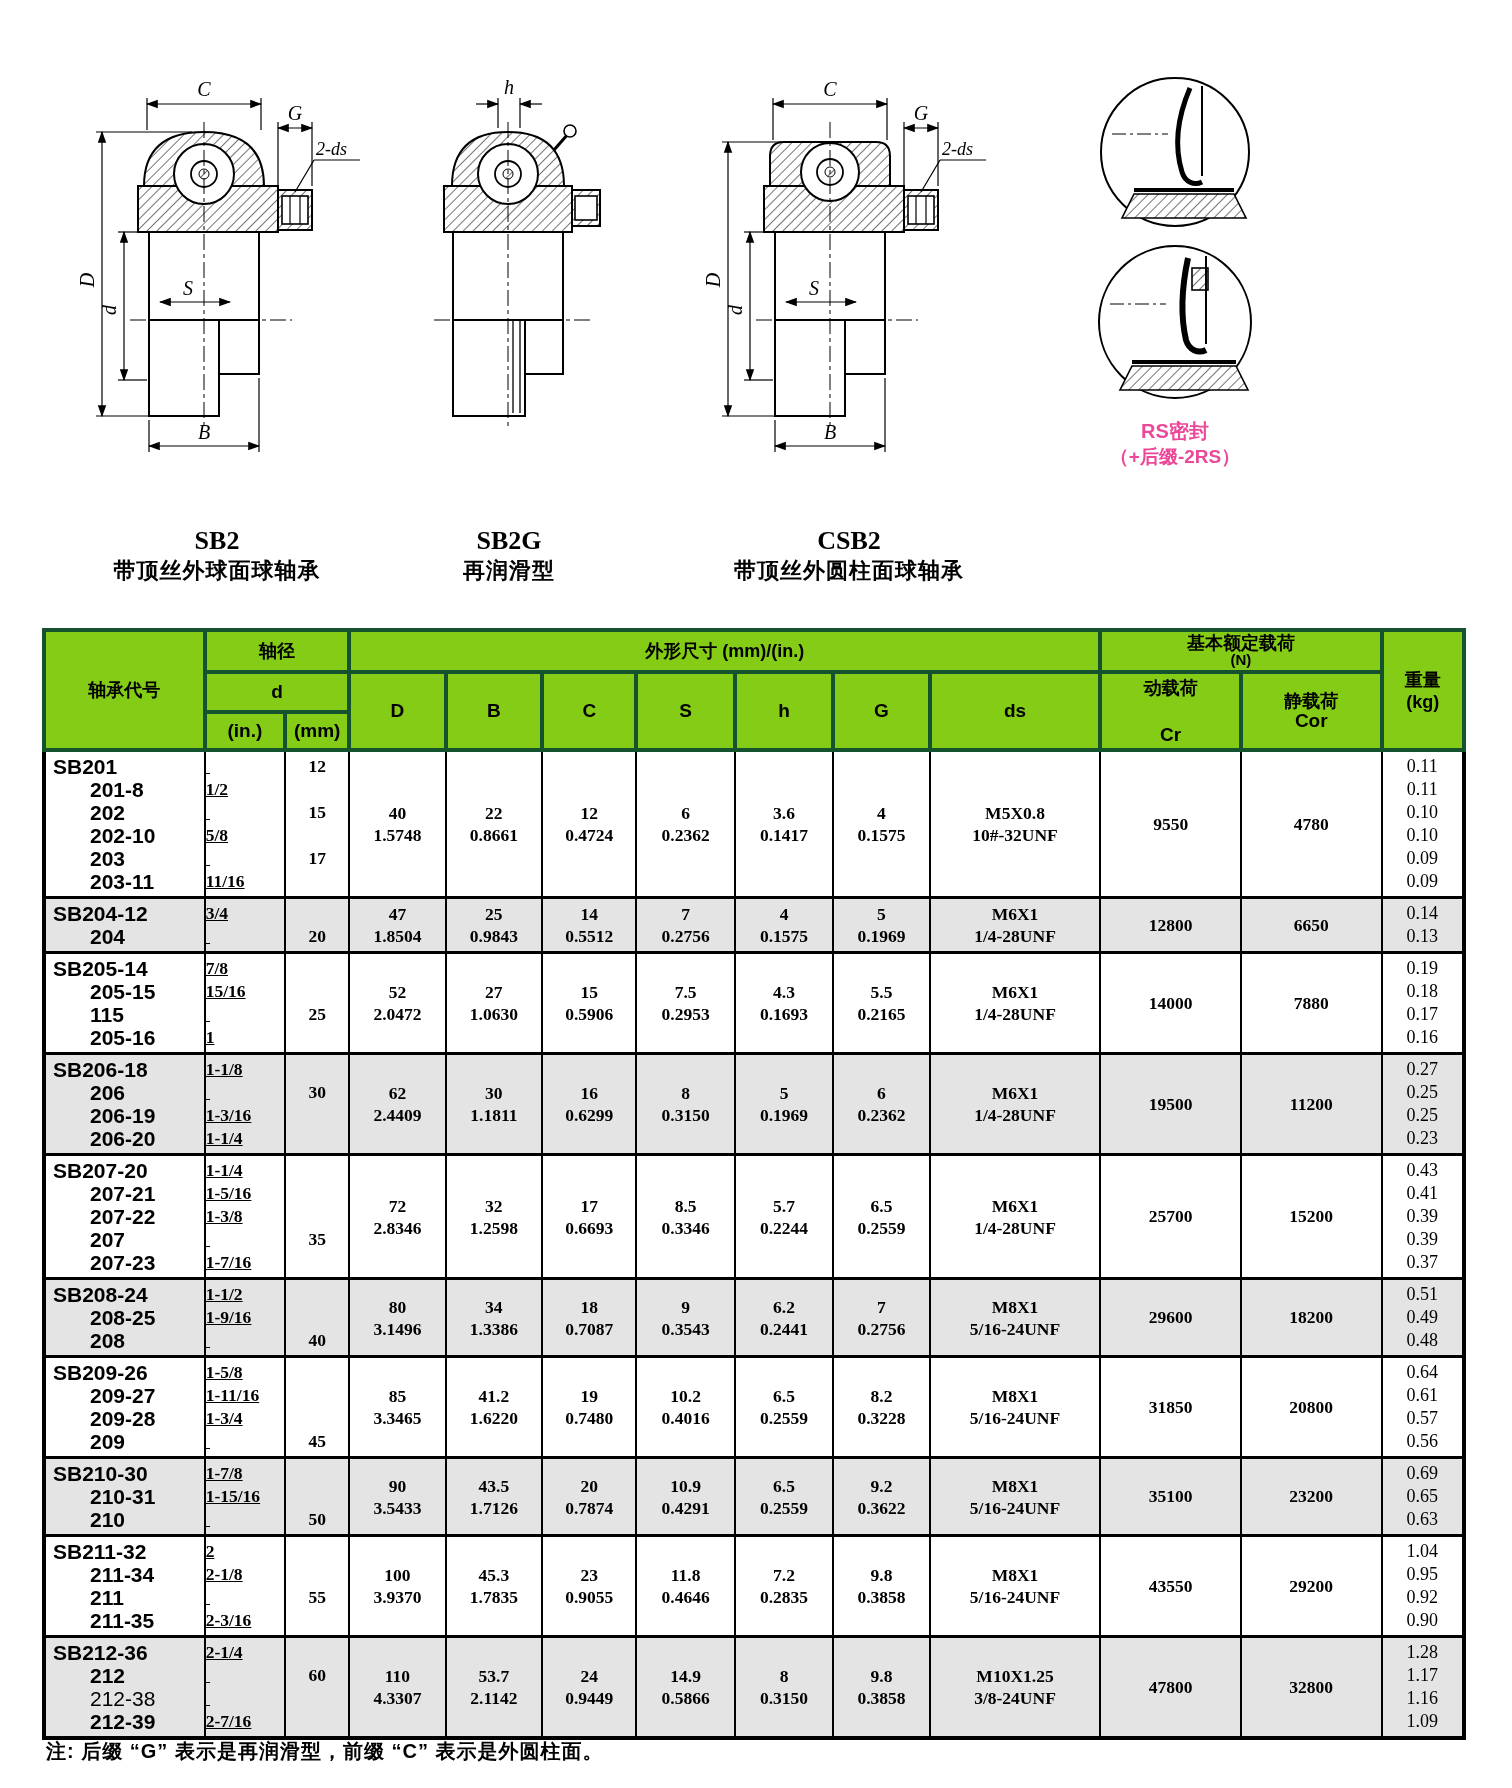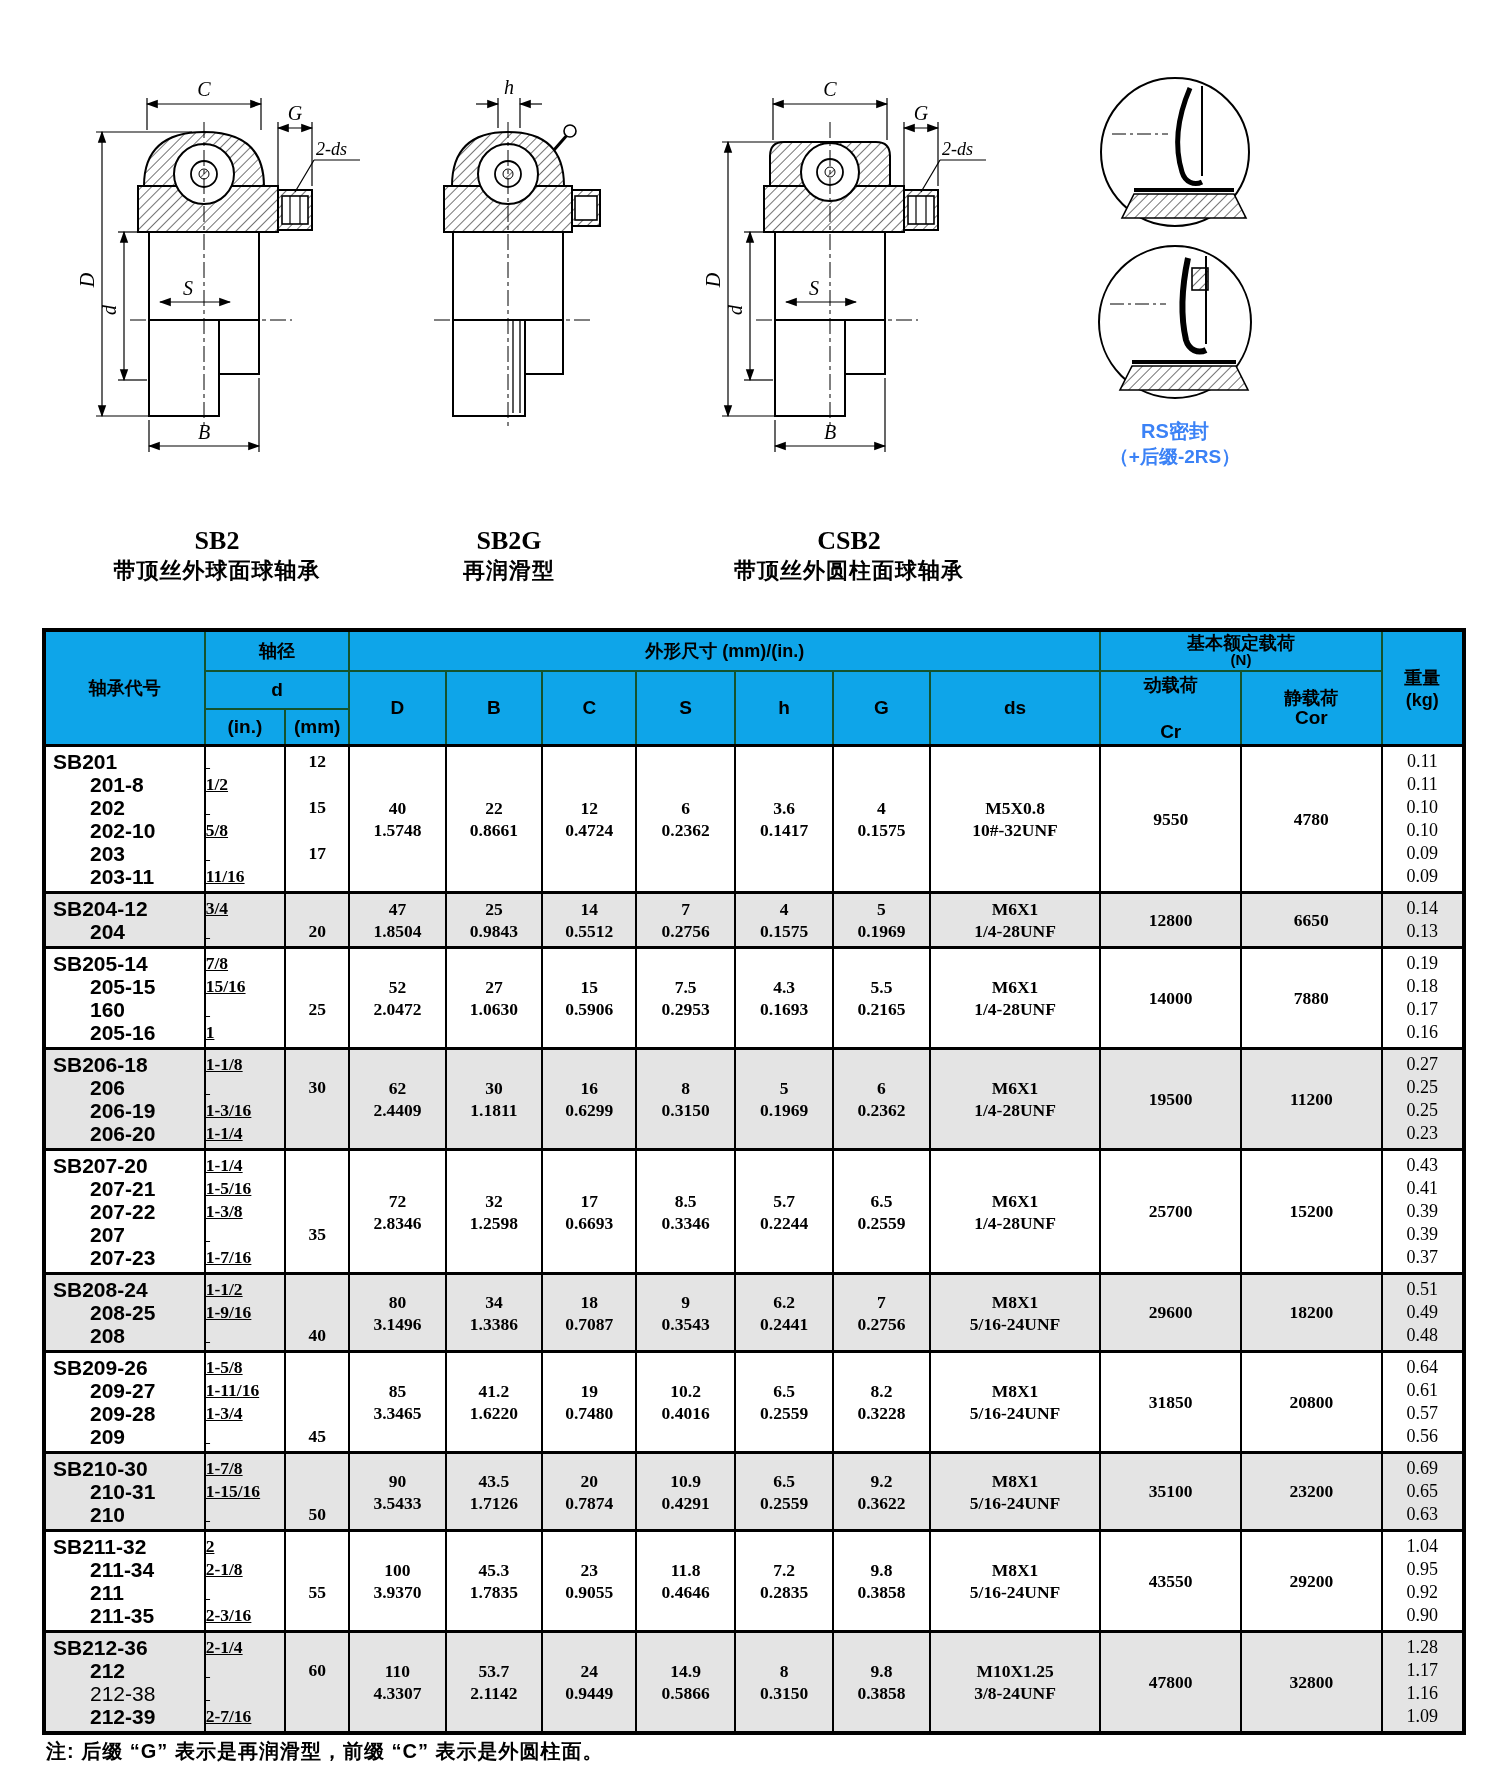--- a/index.html
+++ b/index.html
@@ -10,28 +10,28 @@
 
   
   .diagram{position:absolute;}
   svg text.dimlabel{font-family:"Liberation Serif","DejaVu Serif",serif;font-style:italic;font-size:20px;fill:#000;}
   svg text.dimlabel-sm{font-family:"Liberation Serif","DejaVu Serif",serif;font-style:italic;font-size:18px;fill:#000;}
 
   .caption{position:absolute;text-align:center;color:#000000;}
   .caption .model{font-family:"Liberation Serif","DejaVu Serif",serif;font-weight:bold;font-size:26px;line-height:30px;}
   .caption .desc{font-weight:bold;font-size:22px;line-height:30px;letter-spacing:1px;}
 
-  .sealnote{position:absolute;text-align:center;color:#3b82f6;font-weight:bold;}
+  .sealnote{position:absolute;text-align:center;color:#ec4899;font-weight:bold;}
   .sealnote .t1{font-size:20px;line-height:26px;}
   .sealnote .t2{font-size:19px;line-height:26px;}
 
   
   #table-wrap{position:absolute;left:42px;top:628px;width:1424px;}
   #spec-table{border-collapse:collapse;width:100%;table-layout:fixed;border:4px solid #000;}
-  #spec-table th{border:2px solid #14532d;background:#0ea5e9;padding:1px 0;}
+  #spec-table th{border:4px solid #14532d;background:#84cc16;padding:1px 0;}
   #spec-table td{border:2px solid #000;padding:0;}
   #spec-table tbody tr.grp>td{border-top:3px solid #000;padding:3px 0;vertical-align:middle;}
   #spec-table tbody tr.grp.shaded>td{background:#e4e4e4;}
   thead .cn{font-size:18px;font-weight:bold;}
   thead .cn-sm{font-size:15px;font-weight:bold;line-height:16px;}
   thead .lat{font-size:19px;font-weight:bold;font-family:"Liberation Sans","DejaVu Sans",sans-serif;}
   thead tr.h1 th{height:36px;}
   thead tr.h2 th{height:34px;}
   thead tr.h3 th{height:32px;}
 
@@ -421,21 +421,21 @@
           <td class="load-cell">6650</td>
           <td class="wt-cell">
             <div class="ln">0.14</div>
             <div class="ln">0.13</div>
           </td>
         </tr>
         <tr class="grp">
           <td class="code-cell">
             <div class="ln ">SB205-14</div>
             <div class="ln indent">205-15</div>
-            <div class="ln indent">160</div>
+            <div class="ln indent">115</div>
             <div class="ln indent">205-16</div>
           </td>
           <td class="in-cell">
             <div class="ln">7/8</div>
             <div class="ln">15/16</div>
             <div class="ln">&nbsp;</div>
             <div class="ln">1</div>
           </td>
           <td class="mm-cell">
             <div class="ln">&nbsp;</div>

